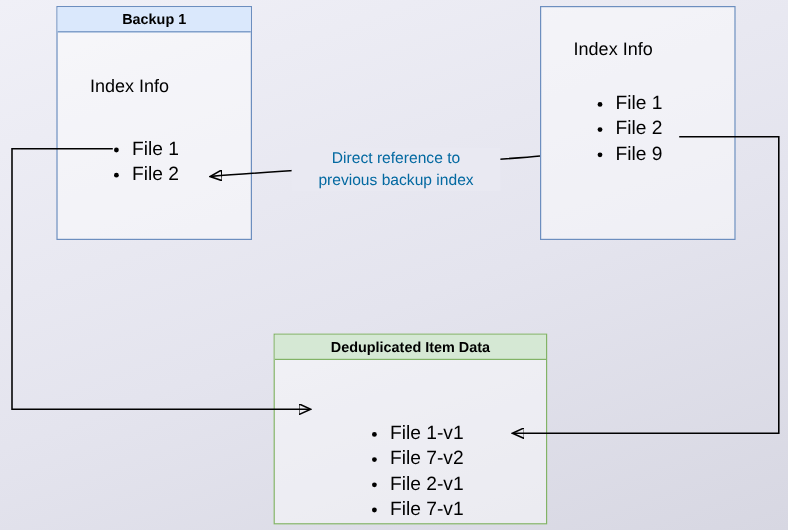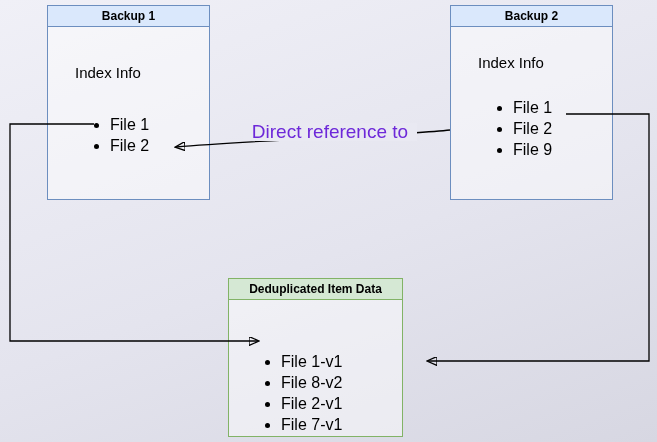--- a/index.html
+++ b/index.html
@@ -26,51 +26,51 @@
   .box .body { position: relative; width: 100%; height: calc(100% - 21px); }
 
   .blue-box { border-color: #6c8ebf; background: rgba(255,255,255,0.45); }
   .blue-box .header { background: #dae8fc; border-bottom-color: #6c8ebf; }
 
   .green-box { border-color: #82b366; background: rgba(255,255,255,0.45); }
   .green-box .header { background: #d5e8d4; border-bottom-color: #82b366; }
 
   #backup1 { left: 47px; top: 5px; width: 163px; height: 195px; }
   #backup2 { left: 450px; top: 5px; width: 163px; height: 195px; }
-  #dedup   { left: 228px; top: 278px; width: 175px; height: 159px; }
+  #dedup   { left: 228px; top: 278px; width: 228px; height: 159px; }
 
   .section-title {
     position: absolute;
     left: 27px;
     font-size: 15px;
     color: #000;
   }
   #backup1 .section-title { top: 37px; }
   #backup2 .section-title { top: 27px; }
 
   ul.file-list {
     position: absolute;
     margin: 0;
     padding-left: 62px;
     font-size: 16px;
     line-height: 21px;
     color: #000;
   }
   #backup1 ul.file-list { top: 87px; }
   #backup2 ul.file-list { top: 70px; }
-  #dedup   ul.file-list { top: 51px; padding-left: 52px; }
+  #dedup   ul.file-list { top: 51px; padding-left: 96px; }
 
   #annotation {
     position: absolute;
     left: 243px; top: 123px;
     width: 174px;
     text-align: center;
-    font-size: 19px;
+    font-size: 13px;
     line-height: 18px;
-    color: #6d28d9;
+    color: #0369a1;
     background: #e9e9f2;
     z-index: 3;
   }
 
   #arrows {
     position: absolute;
     left: 0; top: 0;
     z-index: 2;
     pointer-events: none;
   }
@@ -84,45 +84,45 @@
   <div class="body">
     <div class="section-title">Index Info</div>
     <ul class="file-list">
       <li>File 1</li>
       <li>File 2</li>
     </ul>
   </div>
 </div>
 
 <div class="box blue-box" id="backup2">
-  <div class="header">Backup 2</div>
   <div class="body">
     <div class="section-title">Index Info</div>
     <ul class="file-list">
       <li>File 1</li>
       <li>File 2</li>
       <li>File 9</li>
     </ul>
   </div>
 </div>
 
 <div class="box green-box" id="dedup">
   <div class="header">Deduplicated Item Data</div>
   <div class="body">
     <ul class="file-list">
       <li>File 1-v1</li>
-      <li>File 8-v2</li>
+      <li>File 7-v2</li>
       <li>File 2-v1</li>
       <li>File 7-v1</li>
     </ul>
   </div>
 </div>
 
 <div id="annotation">
   <div>Direct reference to</div>
+  <div>previous backup index</div>
 </div>
 
 <svg id="arrows" width="657" height="442" viewBox="0 0 657 442">
   <defs>
     <marker id="arrowhead" markerWidth="11" markerHeight="9" refX="9" refY="4.5" orient="auto" markerUnits="userSpaceOnUse">
       <path d="M0,0 L10,4.5 L0,9 Z" fill="#000" stroke="none"></path>
     </marker>
   </defs>
   <path d="M 94 124 L 10 124 L 10 341 L 258 341" marker-end="url(#arrowhead)"></path>
   <path d="M 566 114 L 649 114 L 649 361 L 428 361" marker-end="url(#arrowhead)"></path>

